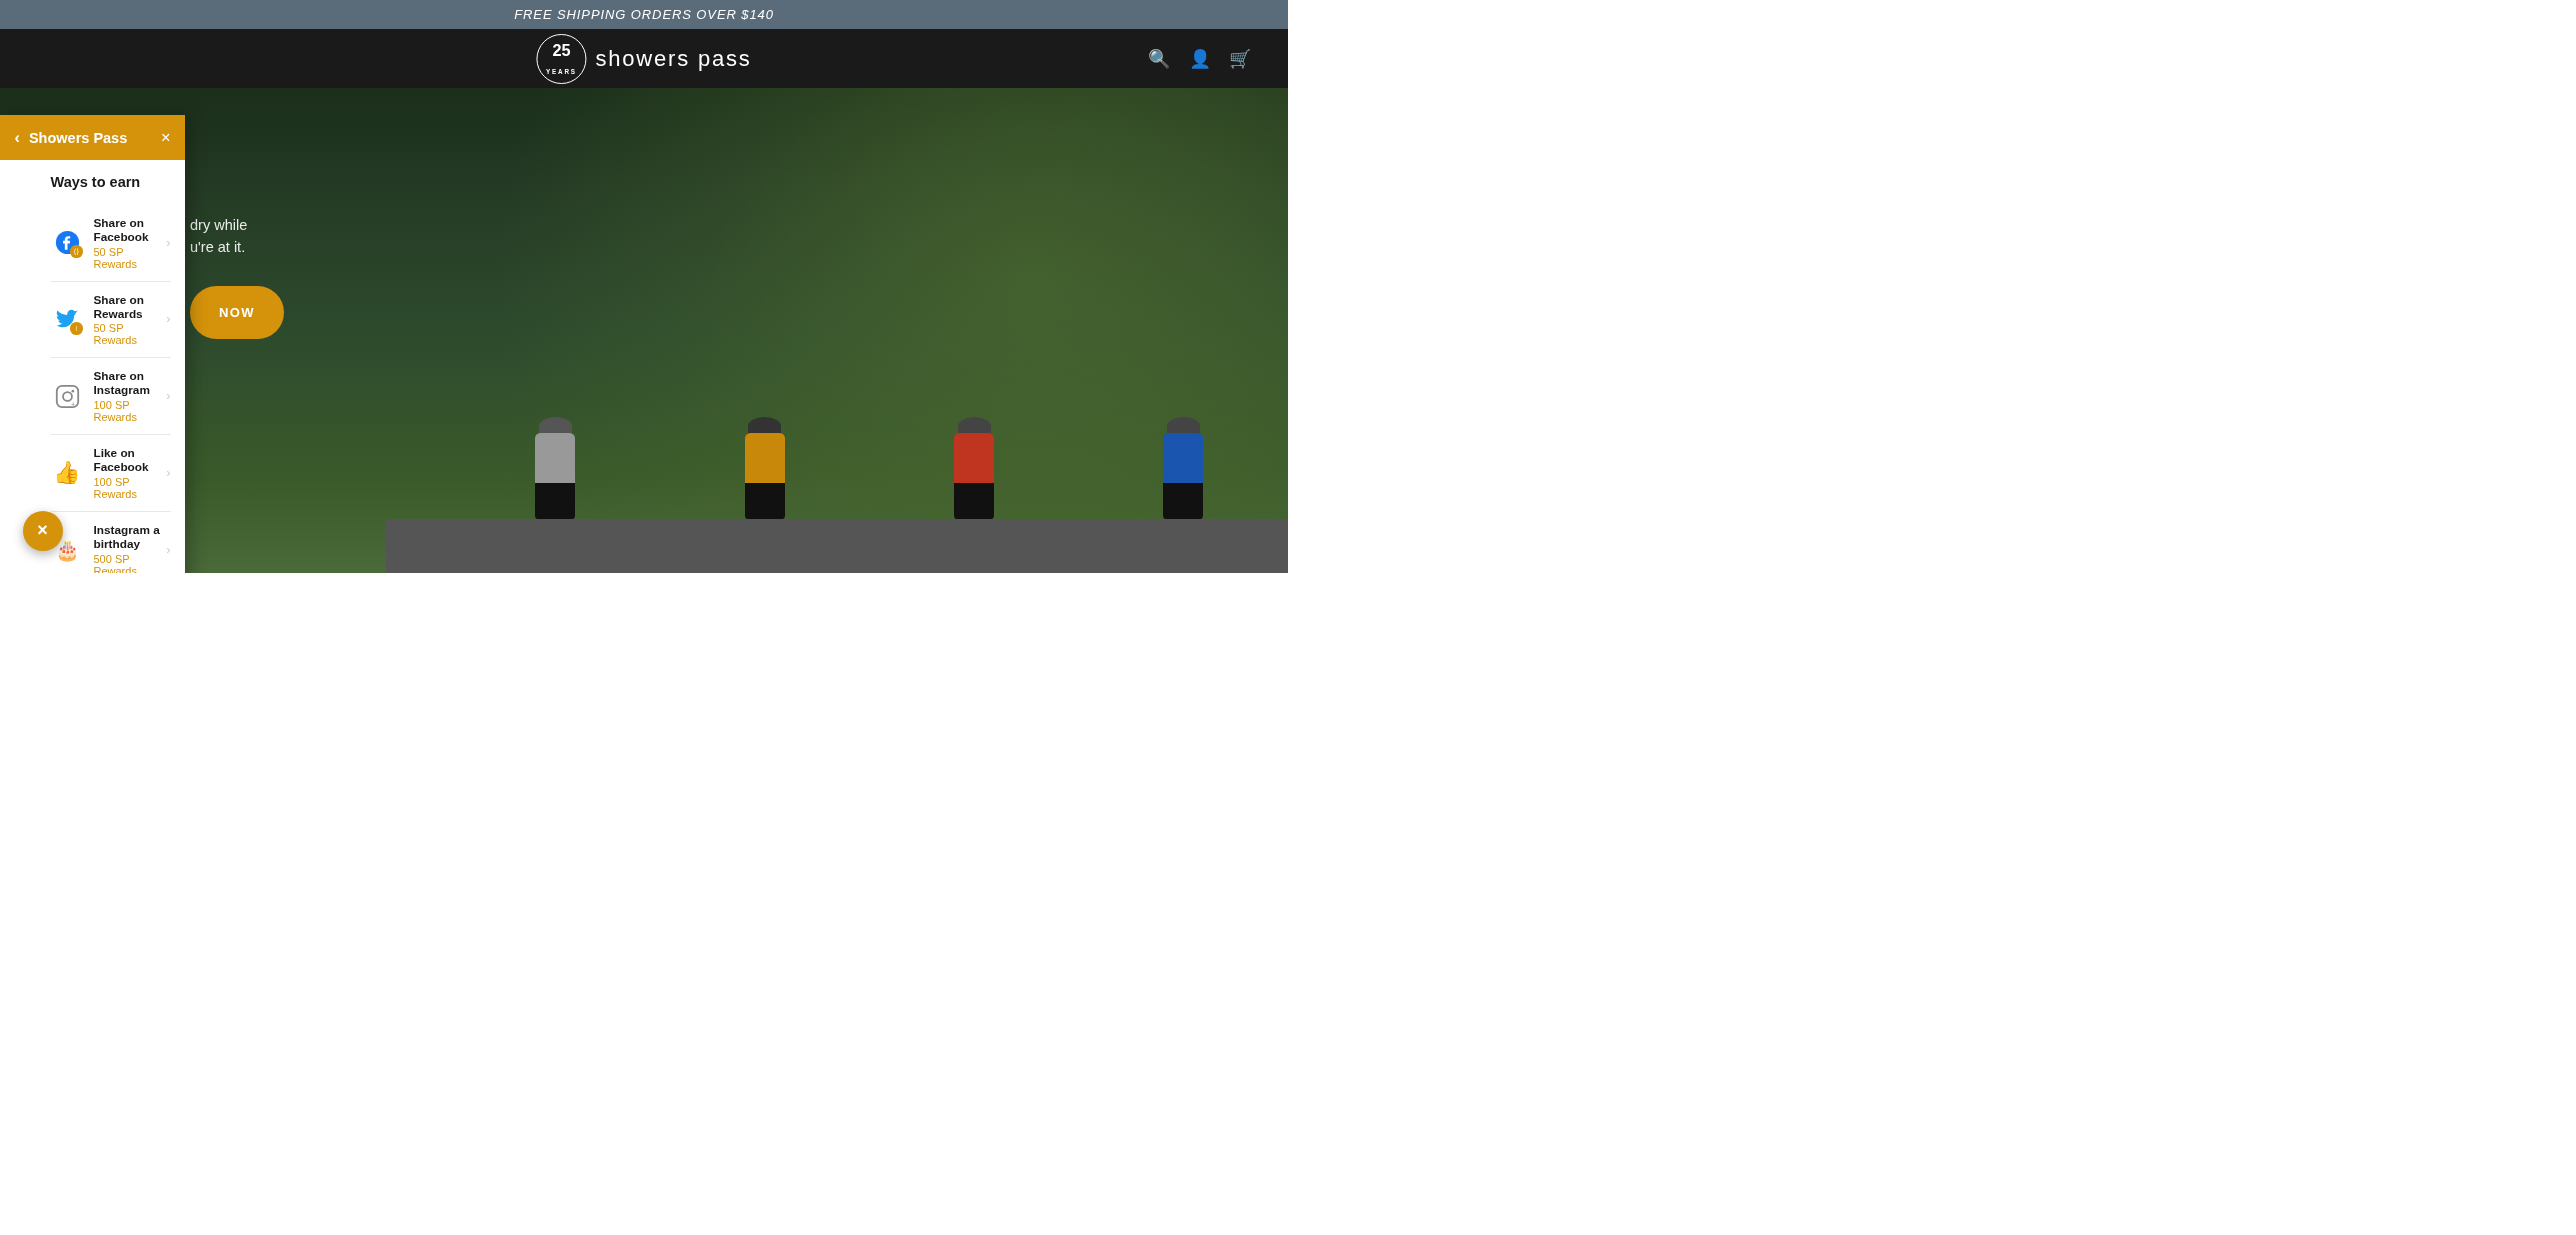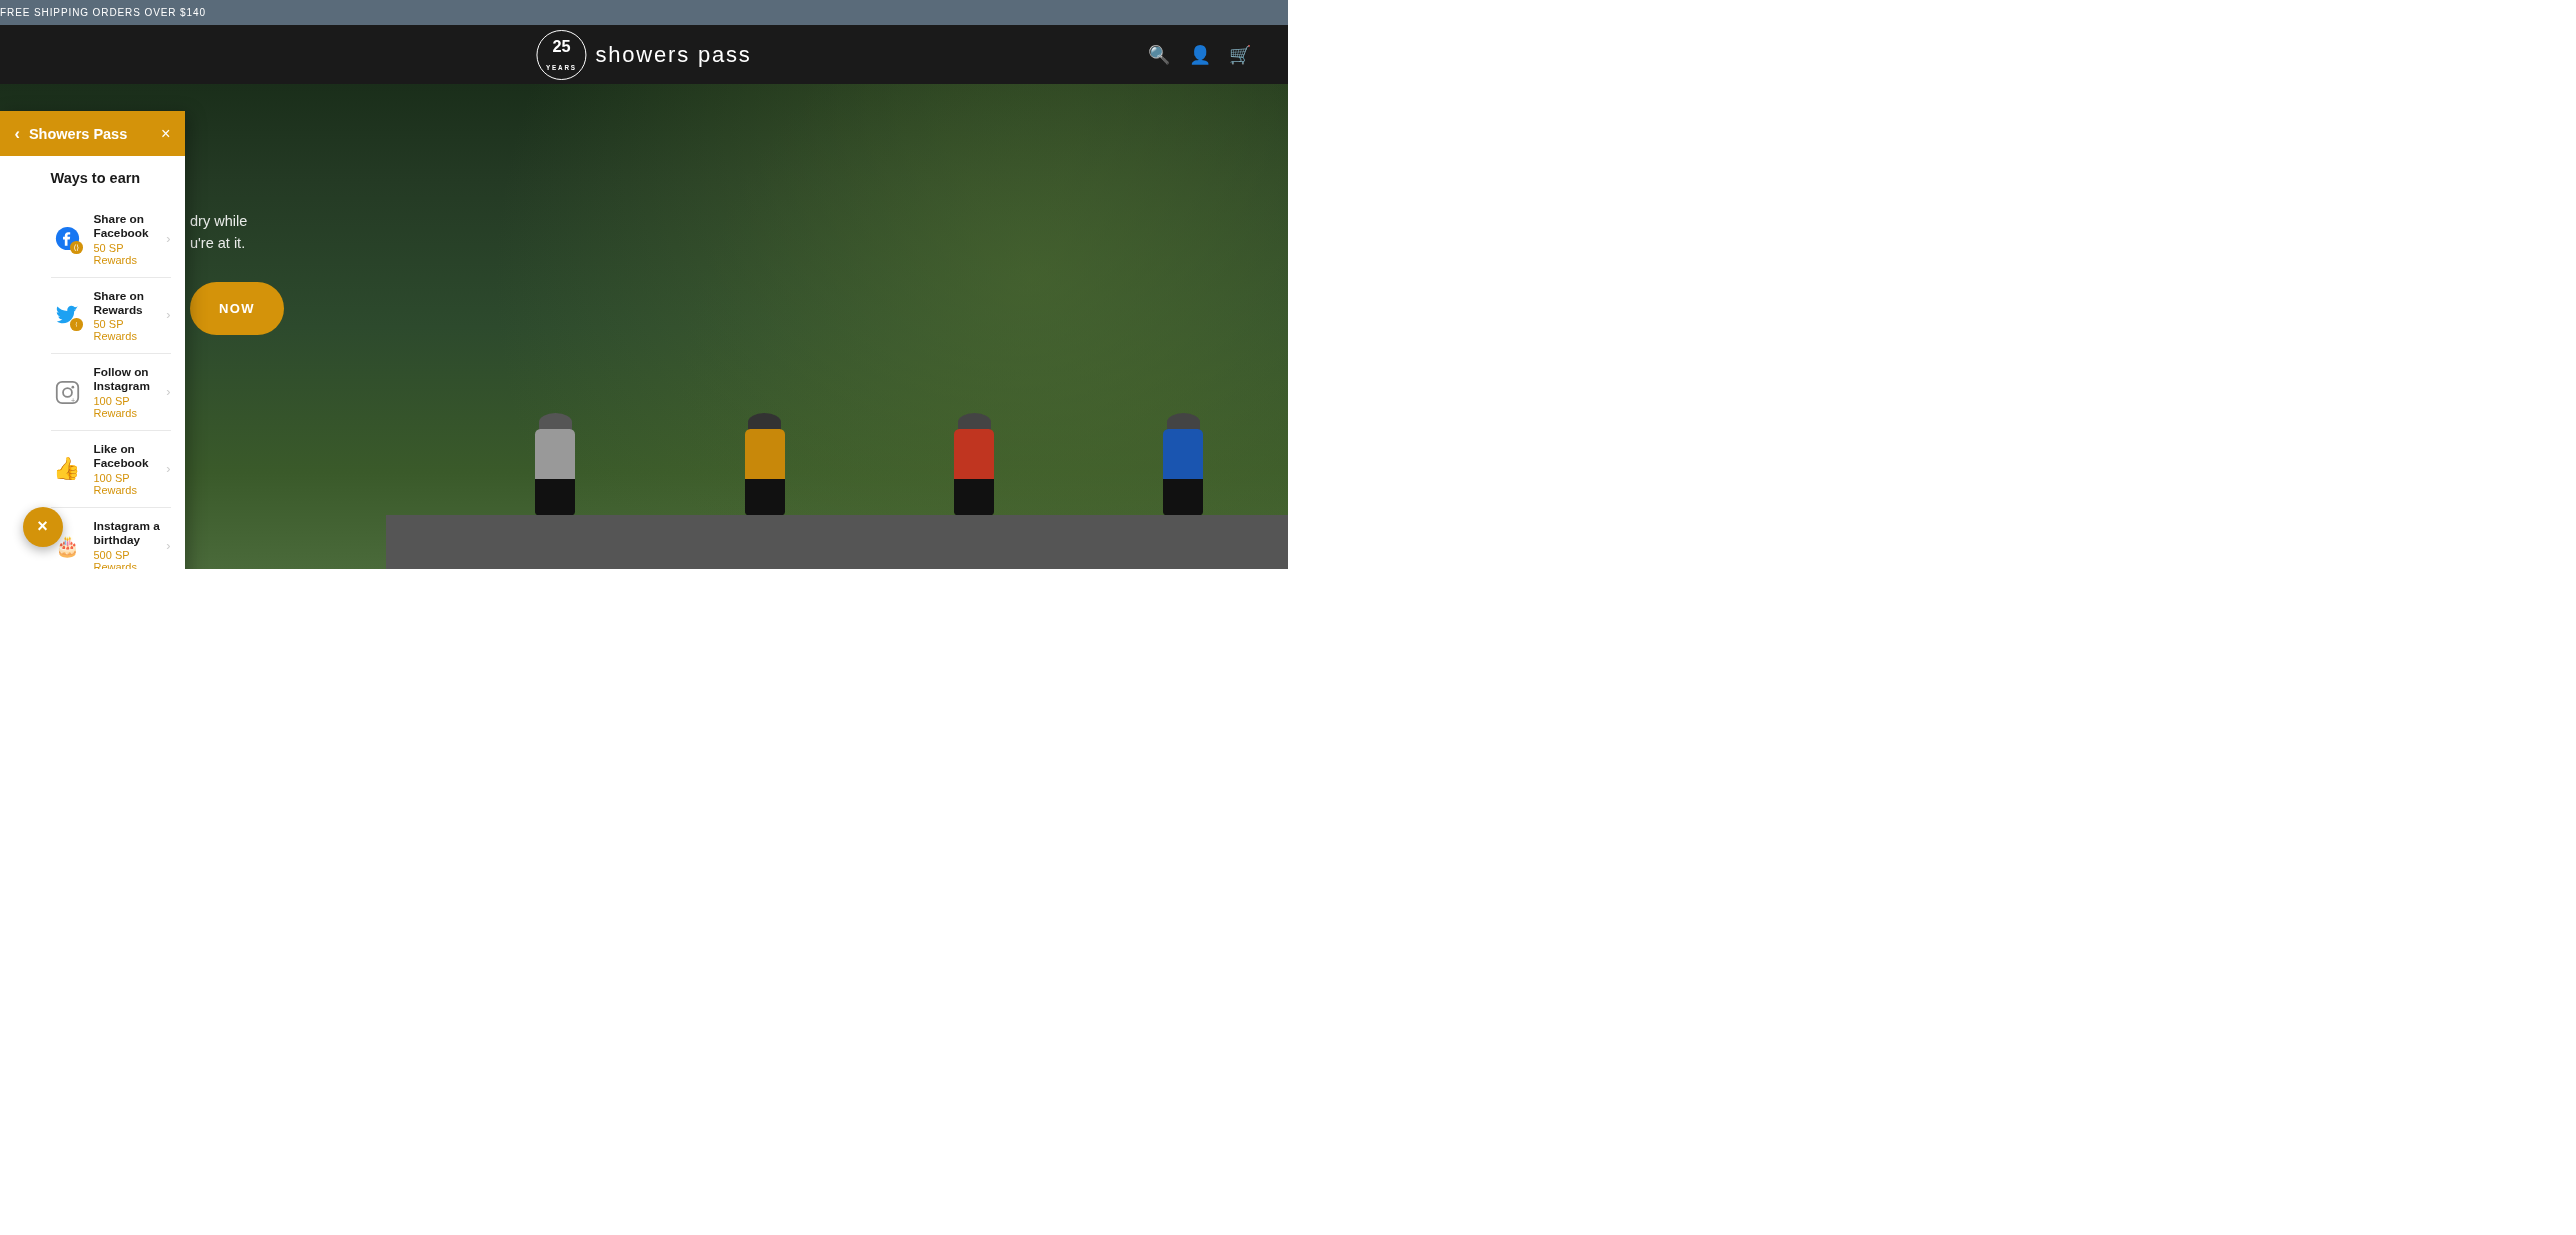--- a/index.html
+++ b/index.html
@@ -2,24 +2,26 @@
 <html style="font-size:14.5px"><head>
   <meta charset="utf-8">
   <style>
     * { margin: 0; padding: 0; box-sizing: border-box; }
     body { font-family: -apple-system, BlinkMacSystemFont, 'Segoe UI', Arial, sans-serif; width: 1288px; height: 618px; overflow: hidden; position: relative; }
 
     
     .announcement-bar {
       background: #5a6b7a;
       color: #fff;
-      font-size: 10px;
+      text-align: center;
+      font-size: 13px;
       letter-spacing: 0.9px;
       padding: 7.2px 0;
       width: 100%;
+      font-style: italic;
     }
 
     
     .header {
       background: #1a1a1a;
       display: flex;
       align-items: center;
       justify-content: space-between;
       padding: 0 36px;
       height: 59px;
@@ -447,21 +449,21 @@
       <div class="rewards-item">
         <div class="rewards-item-icon">
           <svg width="25" height="25" viewBox="0 0 28 28" style="font-size:22px">
             <rect x="2" y="2" width="24" height="24" rx="6" fill="none" stroke="#888" stroke-width="2"></rect>
             <circle cx="14" cy="14" r="5" fill="none" stroke="#888" stroke-width="2"></circle>
             <circle cx="20" cy="8" r="1.5" fill="#888"></circle>
             <text x="18" y="26" font-size="8" fill="#888">+</text>
           </svg>
         </div>
         <div class="rewards-item-text">
-          <span class="rewards-item-name">Follow on Instagram</span>
+          <span class="rewards-item-name">Share on Instagram</span>
           <span class="rewards-item-pts">100 SP Rewards</span>
         </div>
         <span class="rewards-item-chevron">›</span>
       </div>
 
       <div class="rewards-item">
         <div class="rewards-item-icon">
           <span style="font-size:22px;color:#d4930a;">👍</span>
         </div>
         <div class="rewards-item-text">

